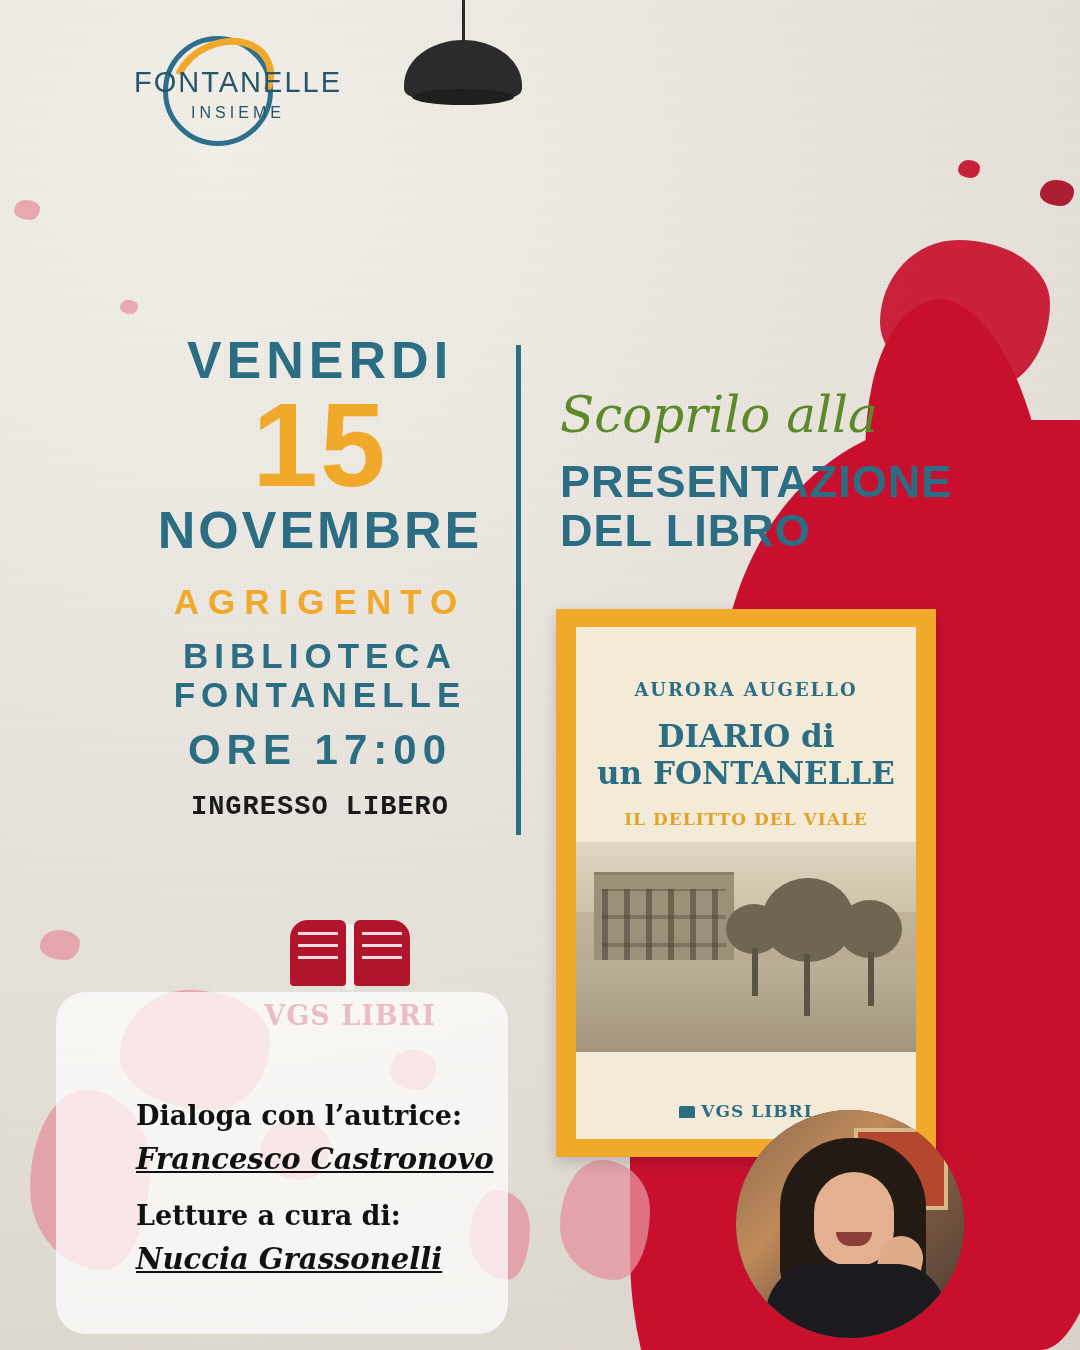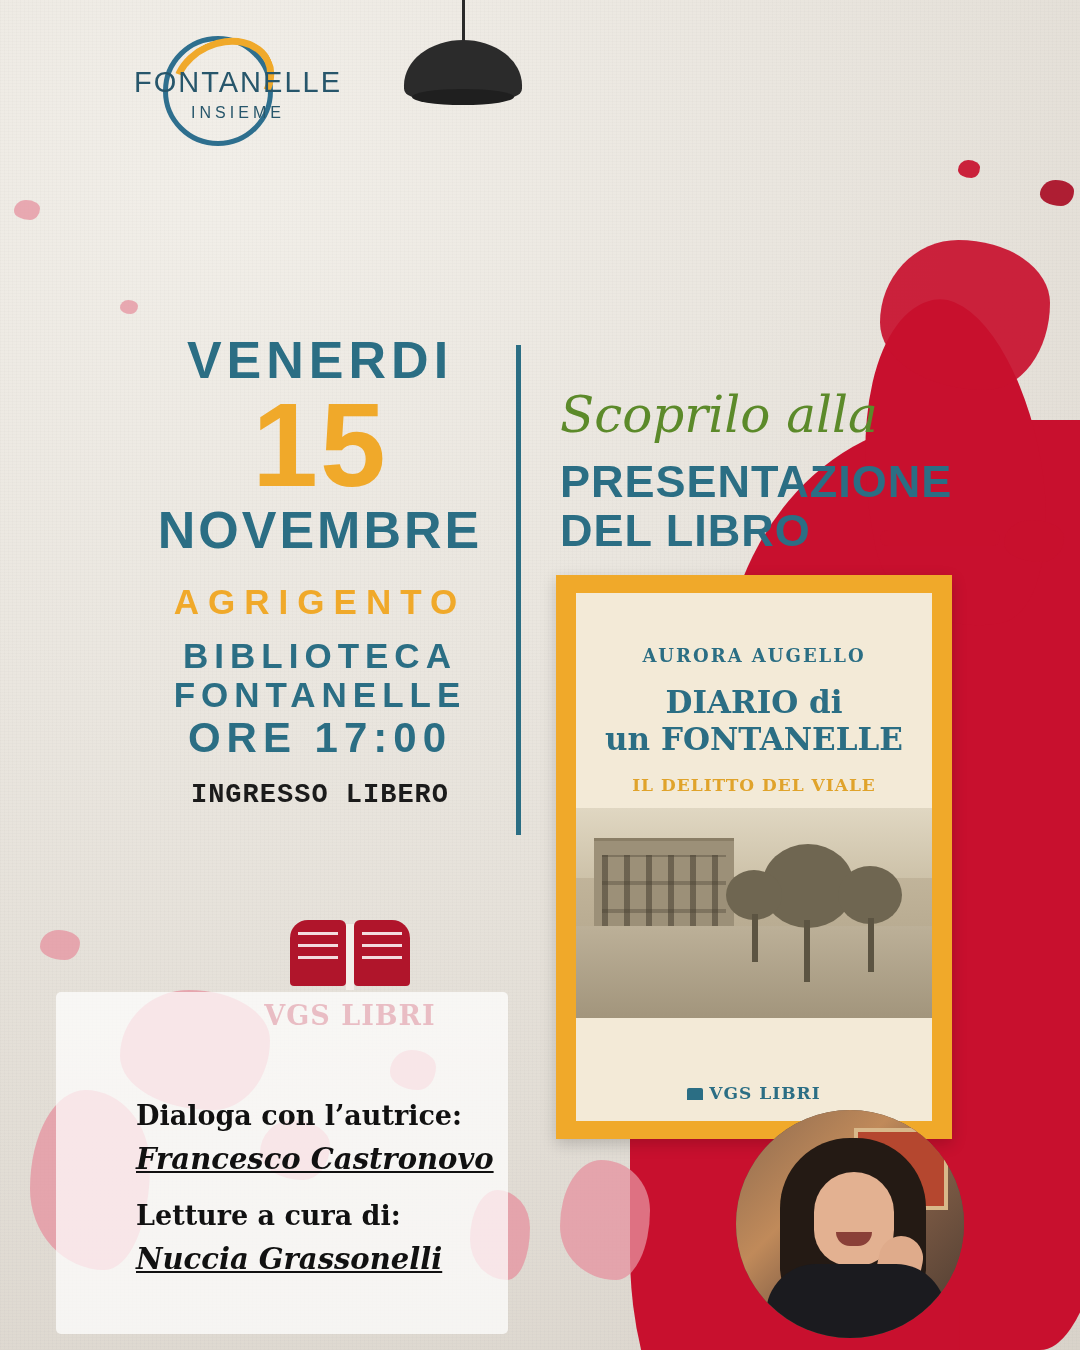--- a/index.html
+++ b/index.html
@@ -243,21 +243,21 @@
     font-weight: bold;
     letter-spacing: 3px;
     color: #2b6e84;
     margin-top: 4px;
   }
   .left-col .time {
     font-size: 42px;
     font-weight: bold;
     letter-spacing: 6px;
     color: #2b6e84;
-    margin-top: 0;
+    margin-top: 12px;
   }
   .left-col .free {
     font-size: 27px;
     font-weight: bold;
     letter-spacing: 1px;
     color: #1b1b1b;
     margin-top: 18px;
     font-family: Liberation Mono, monospace;
   }
 
@@ -291,25 +291,25 @@
     letter-spacing: 1px;
     color: #2b6e84;
     line-height: 1.08;
   }
   .right-col .pres1 { margin-top: 14px; }
 
   
   .book {
     position: absolute;
     left: 556px;
-    top: 575px;
+    top: 609px;
     width: 364px;
     height: 532px;
     background: #f0a92a;
-    padding: 16px;
+    padding: 8px;
     box-shadow: 0 5px 14px rgba(0,0,0,0.18);
   }
   .book .inner {
     position: absolute;
     left: 20px;
     top: 18px;
     right: 20px;
     bottom: 18px;
     background: #f3ead7;
     overflow: hidden;
@@ -451,21 +451,21 @@
   }
 
   
   .credits {
     position: absolute;
     left: 56px;
     top: 992px;
     width: 452px;
     height: 342px;
     background: rgba(255,255,255,0.72);
-    border-radius: 5px;
+    border-radius: 30px;
   }
   .credits .row-label {
     position: absolute;
     font-family: "DejaVu Serif", serif;
     font-size: 27px;
     font-weight: bold;
     color: #111;
   }
   .credits .row-value {
     position: absolute;

